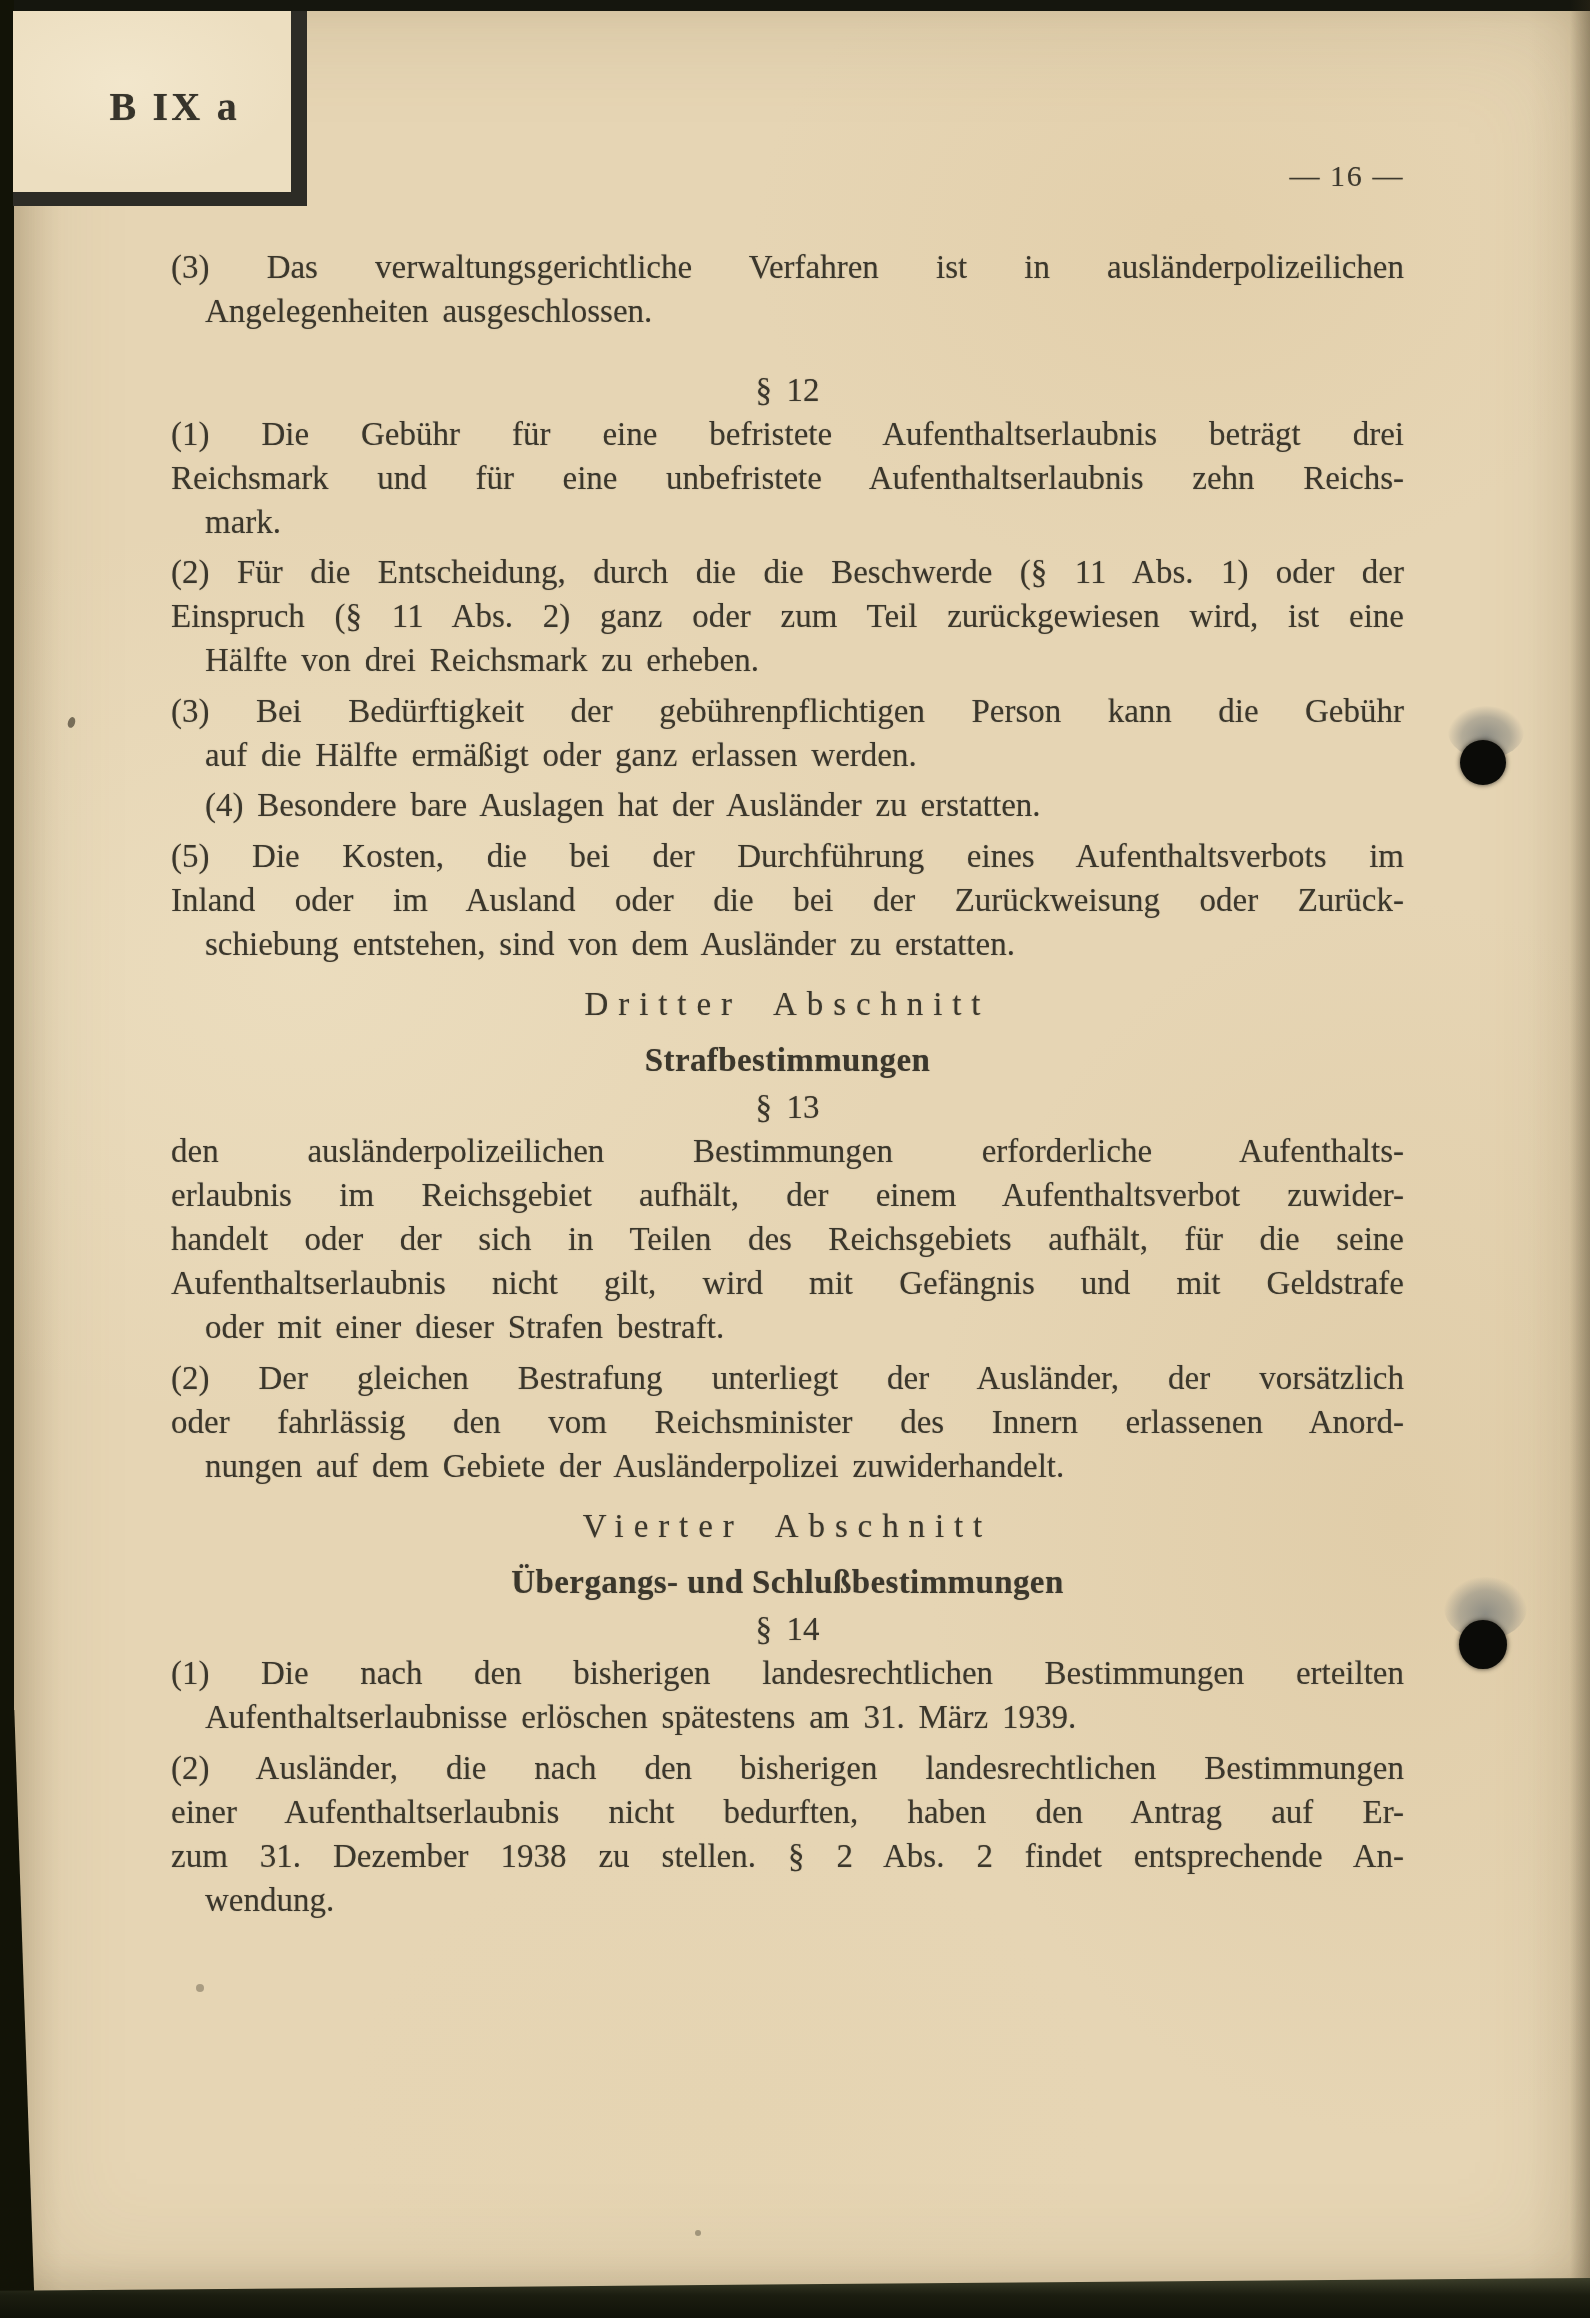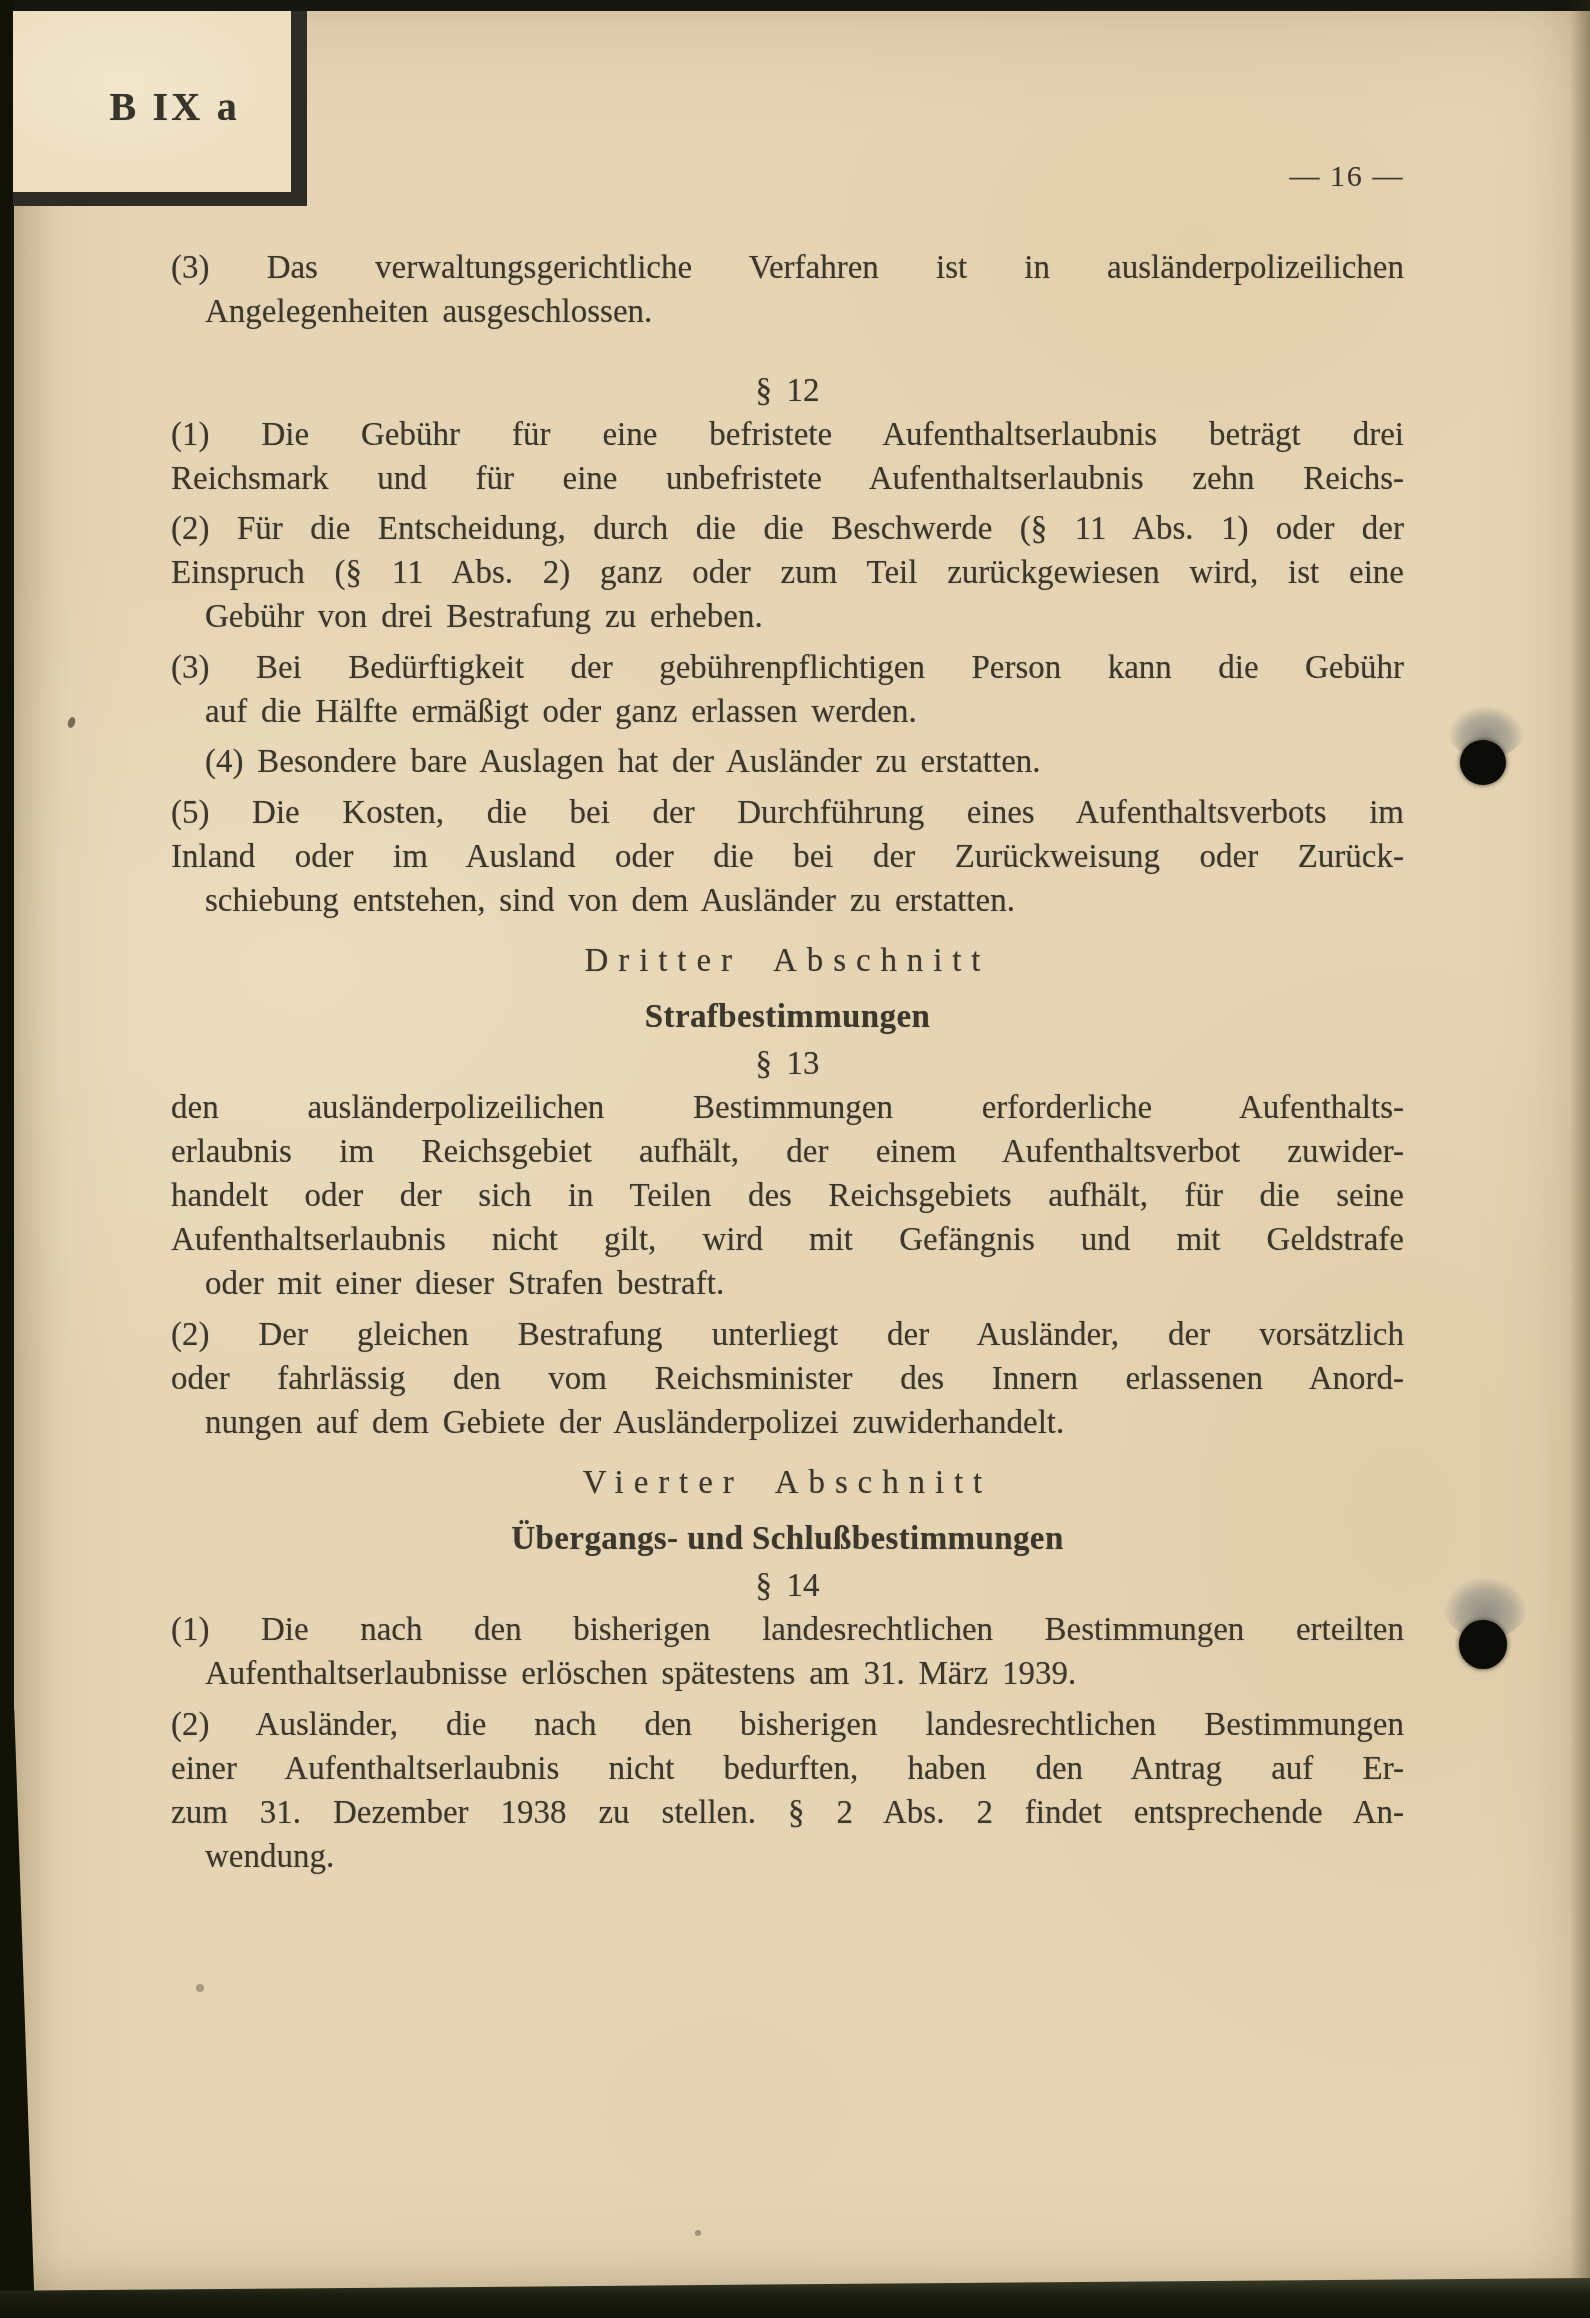--- a/index.html
+++ b/index.html
@@ -124,25 +124,26 @@
 
 <div class="content">
     <div class="block paragraph">
       <div class="line">(3) Das verwaltungsgerichtliche Verfahren ist in ausländerpolizeilichen</div>
       <div class="line last">Angelegenheiten ausgeschlossen.</div>
     </div>
     <div class="block para-heading">§ 12</div>
     <div class="block paragraph">
       <div class="line">(1) Die Gebühr für eine befristete Aufenthaltserlaubnis beträgt drei</div>
       <div class="line">Reichsmark und für eine unbefristete Aufenthaltserlaubnis zehn Reichs-</div>
+      <div class="line last">mark.</div>
     </div>
     <div class="block paragraph">
       <div class="line">(2) Für die Entscheidung, durch die die Beschwerde (§ 11 Abs. 1) oder der</div>
       <div class="line">Einspruch (§ 11 Abs. 2) ganz oder zum Teil zurückgewiesen wird, ist eine</div>
-      <div class="line last">Gebühr von drei Bestrafung zu erheben.</div>
+      <div class="line last">Hälfte von drei Reichsmark zu erheben.</div>
     </div>
     <div class="block paragraph">
       <div class="line">(3) Bei Bedürftigkeit der gebührenpflichtigen Person kann die Gebühr</div>
       <div class="line last">auf die Hälfte ermäßigt oder ganz erlassen werden.</div>
     </div>
     <div class="block paragraph">
       <div class="line last">(4) Besondere bare Auslagen hat der Ausländer zu erstatten.</div>
     </div>
     <div class="block paragraph">
       <div class="line">(5) Die Kosten, die bei der Durchführung eines Aufenthaltsverbots im</div>

